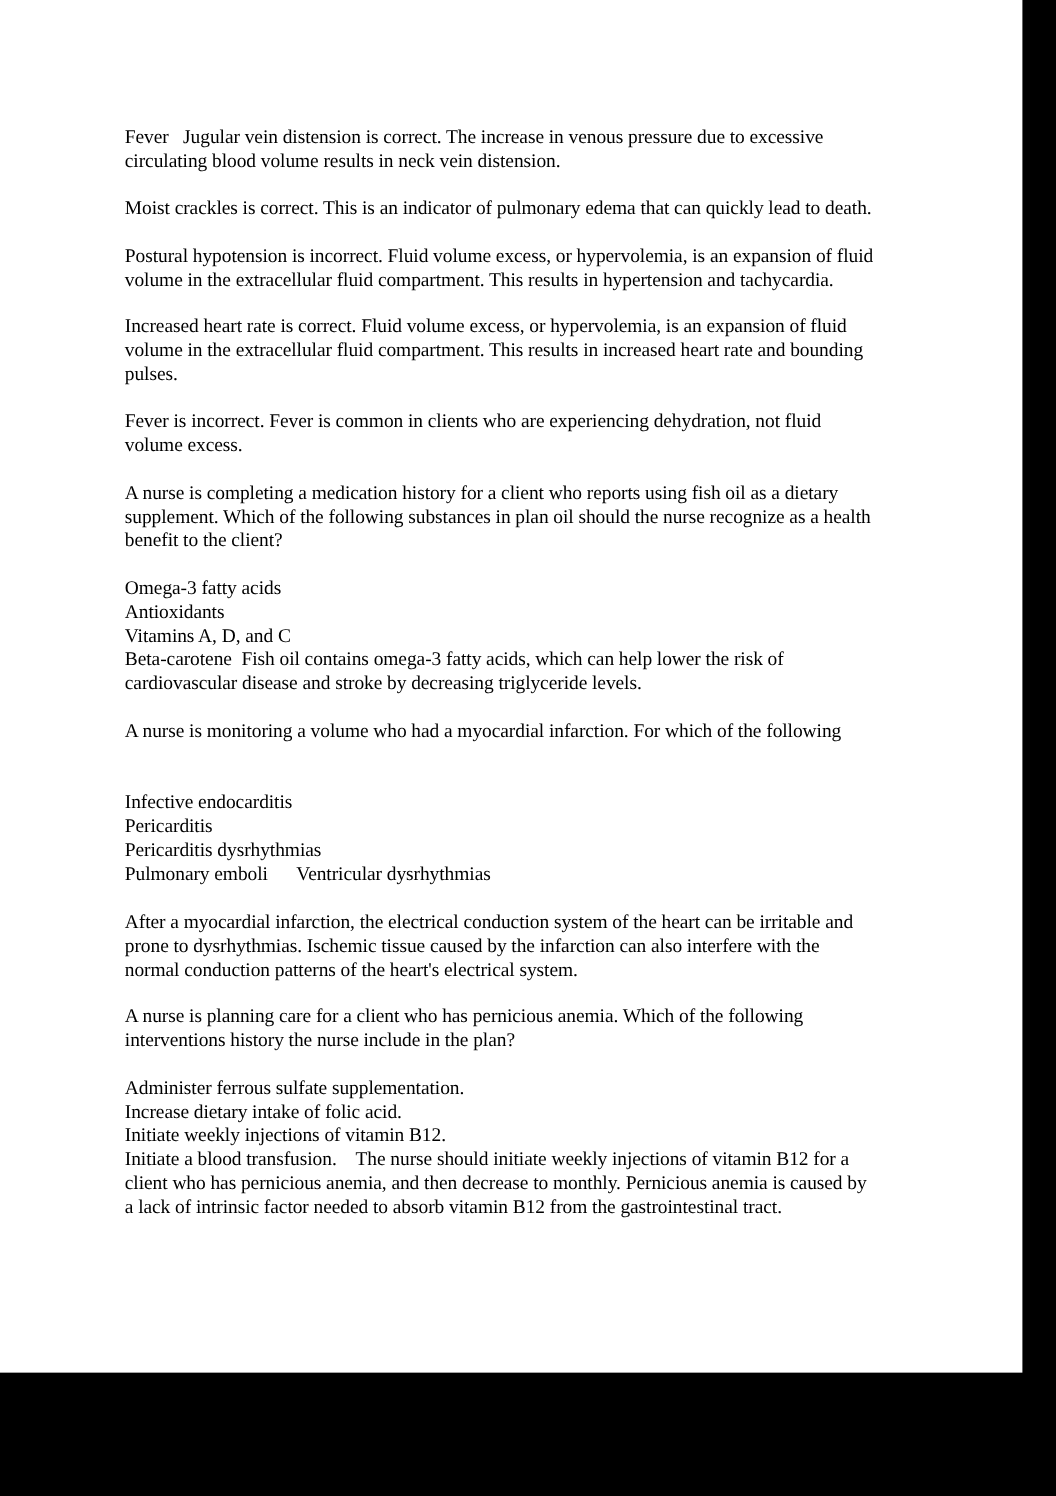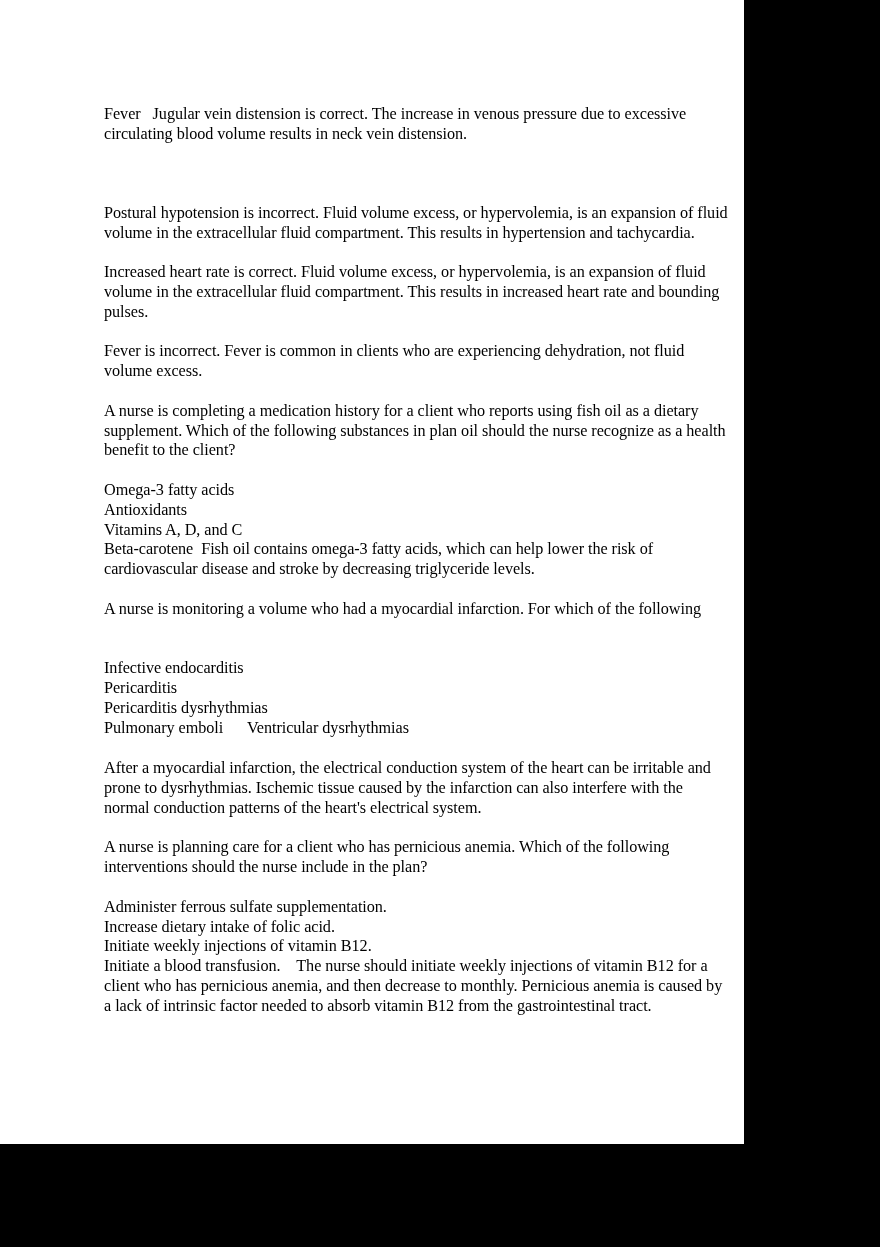--- a/index.html
+++ b/index.html
@@ -1,31 +1,32 @@
 <!DOCTYPE html>
 <html><head>
   <meta charset="utf-8">
   <style>
     html, body { margin: 0; padding: 0; }
     body { width: 880px; height: 1247px; background: #000; position: relative; overflow: hidden; }
-    .page { position: absolute; left: 0; top: 0; width: 744px; height: 1144px; background: #fff; }
+    .page { position: absolute; left: 0; top: 0; width: 852px; height: 1144px; background: #fff; }
     .bottom-band { position: absolute; left: 0; top: 1144px; width: 880px; height: 103px; background: #000; }
     .line {
       position: absolute; left: 104px;
       font-family: "Liberation Serif", "DejaVu Serif", serif;
       font-size: 16.2px; line-height: 20px; color: #000; white-space: pre;
       letter-spacing: -0.05px;
     }
   </style>
 </head>
 <body>
 
 <div class="page">
   <div class="line" style="top:104px">Fever   Jugular vein distension is correct. The increase in venous pressure due to excessive</div>
   <div class="line" style="top:124px">circulating blood volume results in neck vein distension.</div>
+  <div class="line" style="top:163px">Moist crackles is correct. This is an indicator of pulmonary edema that can quickly lead to death.</div>
   <div class="line" style="top:203px">Postural hypotension is incorrect. Fluid volume excess, or hypervolemia, is an expansion of fluid</div>
   <div class="line" style="top:223px">volume in the extracellular fluid compartment. This results in hypertension and tachycardia.</div>
   <div class="line" style="top:262px">Increased heart rate is correct. Fluid volume excess, or hypervolemia, is an expansion of fluid</div>
   <div class="line" style="top:282px">volume in the extracellular fluid compartment. This results in increased heart rate and bounding</div>
   <div class="line" style="top:302px">pulses.</div>
   <div class="line" style="top:341px">Fever is incorrect. Fever is common in clients who are experiencing dehydration, not fluid</div>
   <div class="line" style="top:361px">volume excess.</div>
   <div class="line" style="top:401px">A nurse is completing a medication history for a client who reports using fish oil as a dietary</div>
   <div class="line" style="top:421px">supplement. Which of the following substances in plan oil should the nurse recognize as a health</div>
   <div class="line" style="top:440px">benefit to the client?</div>
@@ -36,21 +37,21 @@
   <div class="line" style="top:559px">cardiovascular disease and stroke by decreasing triglyceride levels.</div>
   <div class="line" style="top:599px">A nurse is monitoring a volume who had a myocardial infarction. For which of the following</div>
   <div class="line" style="top:658px">Infective endocarditis</div>
   <div class="line" style="top:678px">Pericarditis</div>
   <div class="line" style="top:698px">Pericarditis dysrhythmias</div>
   <div class="line" style="top:718px">Pulmonary emboli      Ventricular dysrhythmias</div>
   <div class="line" style="top:778px">prone to dysrhythmias. Ischemic tissue caused by the infarction can also interfere with the</div>
   <div class="line" style="top:758px">After a myocardial infarction, the electrical conduction system of the heart can be irritable and</div>
   <div class="line" style="top:798px">normal conduction patterns of the heart's electrical system.</div>
   <div class="line" style="top:837px">A nurse is planning care for a client who has pernicious anemia. Which of the following</div>
-  <div class="line" style="top:857px">interventions should the nurse include in the plan?</div>
+  <div class="line" style="top:857px">interventions history the nurse include in the plan?</div>
   <div class="line" style="top:897px">Administer ferrous sulfate supplementation.</div>
   <div class="line" style="top:917px">Increase dietary intake of folic acid.</div>
   <div class="line" style="top:936px">Initiate weekly injections of vitamin B12.</div>
   <div class="line" style="top:956px">Initiate a blood transfusion.    The nurse should initiate weekly injections of vitamin B12 for a</div>
   <div class="line" style="top:976px">client who has pernicious anemia, and then decrease to monthly. Pernicious anemia is caused by</div>
   <div class="line" style="top:996px">a lack of intrinsic factor needed to absorb vitamin B12 from the gastrointestinal tract.</div>
 </div>
 
 <div class="bottom-band"></div>
 

